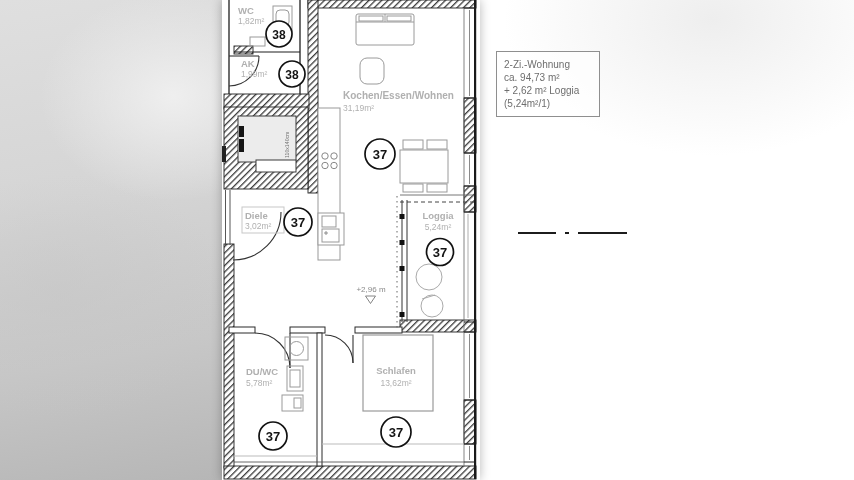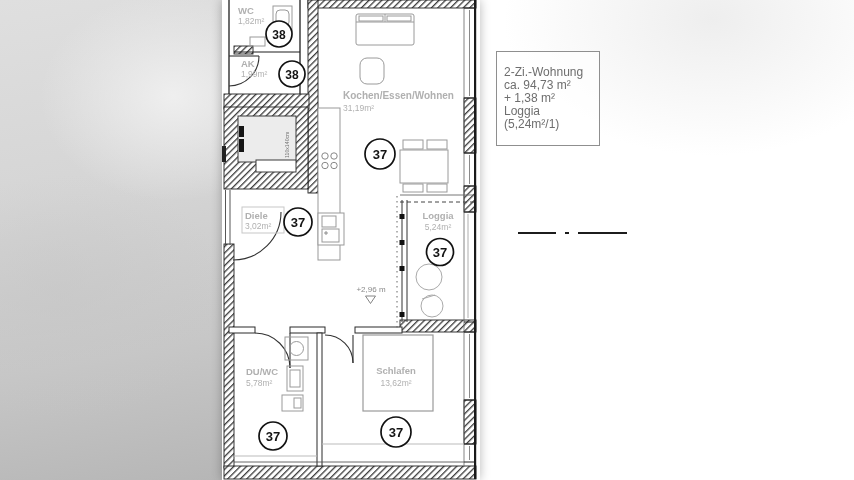--- a/index.html
+++ b/index.html
@@ -18,21 +18,21 @@
         box-shadow:0 0 10px rgba(0,0,0,.28);text-align:right;}
   .plan svg{display:block;}
   .rn{font-weight:bold;font-size:9.5px;fill:#b0b0b0;}
   .rn-big{font-weight:bold;font-size:10px;fill:#b0b0b0;}
   .ra{font-size:8.5px;fill:#b0b0b0;}
   .cn{font-weight:bold;font-size:13px;fill:#141414;text-anchor:middle;}
   .cn-s{font-weight:bold;font-size:12px;fill:#141414;text-anchor:middle;}
   .ann{font-size:8px;fill:#8a8a8a;text-anchor:middle;}
   .ev{font-size:5.2px;fill:#737373;}
   .legend{position:absolute;left:496px;top:51px;width:88px;border:1.5px solid #8f8f8f;
-          background:rgba(255,255,255,.6);padding:14px 7px;color:#6e6e6e;font-size:12px;line-height:13px;}
+          background:rgba(255,255,255,.6);padding:6px 7px;color:#6e6e6e;font-size:10px;line-height:13px;}
   .sectline{position:absolute;left:518px;top:232px;height:2px;display:flex;align-items:center;}
   .sectline .seg{height:1.8px;background:#1c1c1c;display:inline-block;}
 </style>
 </head>
 <body>
 
 <div class="stage">
 
   <div class="bg-left"></div>
   <div class="bg-right"></div>
@@ -245,21 +245,21 @@
           <circle cx="174" cy="432" r="15" fill="#fff" stroke="#111" stroke-width="1.7"></circle>
           <text class="cn" x="174" y="436.5">37</text>
         </g>
       </g>
     </svg>
   </div>
 
   <div class="legend">
     <div>2-Zi.-Wohnung</div>
     <div>ca. 94,73 m²</div>
-    <div>+ 1,38 m² Loggia</div>
+    <div>+ 2,62 m² Loggia</div>
     <div>(5,24m²/1)</div>
   </div>
 
   <div class="sectline">
     <span class="seg" style="width:38px"></span>
     <span style="width:9px"></span>
     <span class="seg" style="width:3.5px"></span>
     <span style="width:9px"></span>
     <span class="seg" style="width:49px"></span>
   </div>

